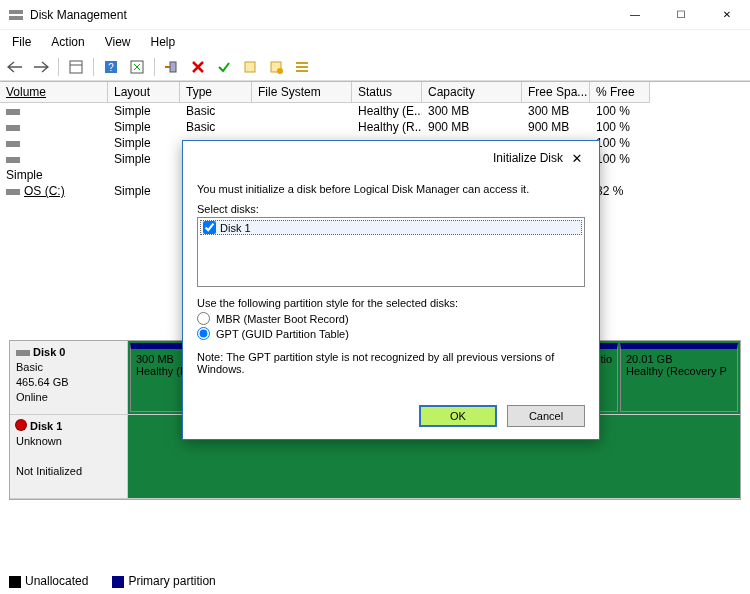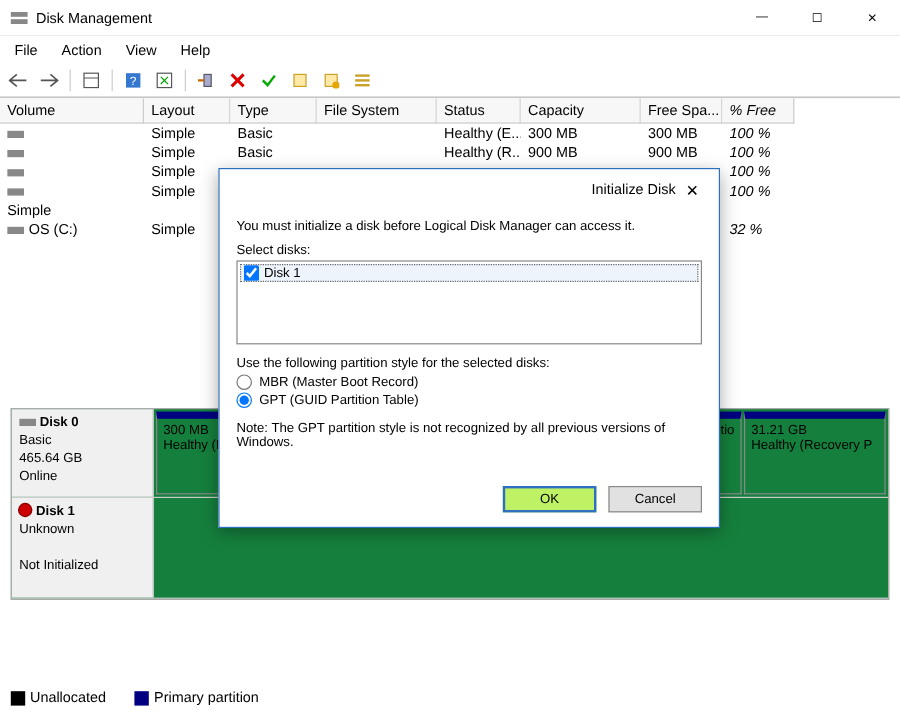--- a/index.html
+++ b/index.html
@@ -82,28 +82,28 @@
     border-bottom: 1px solid #ccc;
     background: #f7f7f7;
     white-space: nowrap;
     overflow: hidden;
   }
   .vt-row > div {
     padding: 1px 6px;
     white-space: nowrap;
     overflow: hidden;
   }
-  .col-vol { width: 120px; display:flex; align-items:center; gap:4px; }
+  .col-vol { width: 108px; display:flex; align-items:center; gap:4px;text-decoration:underline; }
   .col-layout { width: 72px; }
   .col-type { width: 72px; }
   .col-fs { width: 100px; }
   .col-status { width: 70px; }
   .col-cap { width: 100px; }
   .col-free { width: 68px; }
-  .col-pct { width: 60px; font-style: italic; }
+  .col-pct { width: 60px; }
   .vol-icon {
     width: 14px; height: 10px;
     display:inline-block;
   }
 
   
   .graphical {
     position: absolute;
     top: 340px;
     left: 9px;
@@ -449,21 +449,21 @@
     </div>
     <div class="partitions">
       <div class="partition primary" style="width:60px">
         <div class="p-sz">300 MB</div>
         <div class="p-st">Healthy (E</div>
       </div>
       <div class="partition primary" style="flex:1">
         <div style="text-align:right" class="p-st">rtitio</div>
       </div>
       <div class="partition primary" style="width:118px">
-        <div class="p-sz">31.21 GB</div>
+        <div class="p-sz">20.01 GB</div>
         <div class="p-st">Healthy (Recovery P</div>
       </div>
     </div>
   </div>
   <div class="disk-row" style="height:84px">
     <div class="disk-info bad">
       <span class="di-name">Disk 1</span><br>
       <span>Unknown</span><br><br>
       <span>Not Initialized</span>
     </div>

